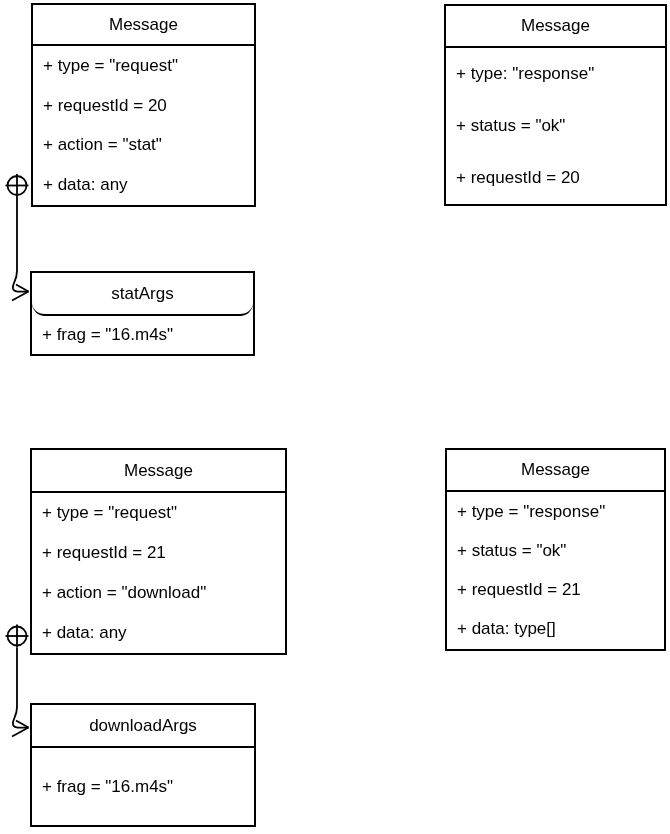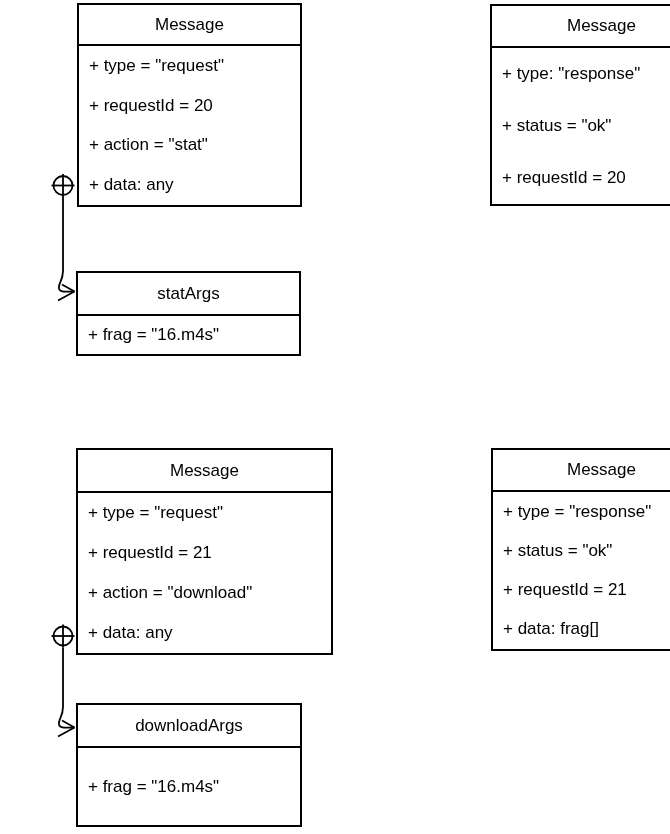--- a/index.html
+++ b/index.html
@@ -11,21 +11,20 @@
     height: 834px;
     position: relative;
     background: #ffffff;
     font-family: "Liberation Sans", sans-serif;
     color: #000000;
     overflow: hidden;
   }
   .canvas {
     position: absolute;
     inset: 0;
-    margin-left: 46px;
   }
   .uml-class {
     position: absolute;
     background: #ffffff;
     border: 2px solid #000000;
     box-sizing: border-box;
     display: flex;
     flex-direction: column;
     z-index: 2;
   }
@@ -104,21 +103,21 @@
   <div class="uml-class" style="left:444px; top:4px; width:223px; height:202px;">
     <div class="uml-title" style="height:40px;">Message</div>
     <div class="uml-fields">
       <div class="uml-field">+ type: "response"</div>
       <div class="uml-field">+ status = "ok"</div>
       <div class="uml-field">+ requestId = 20</div>
     </div>
   </div>
 
   <div class="uml-class" style="left:30px; top:271px; width:225px; height:85px;">
-    <div class="uml-title" style="height:41px;">statArgs</div>
+    <div class="uml-title" style="height:41px;border-radius:13px;">statArgs</div>
     <div class="uml-fields">
       <div class="uml-field">+ frag = "16.m4s"</div>
     </div>
   </div>
 
   <div class="uml-class" style="left:30px; top:448px; width:257px; height:207px;">
     <div class="uml-title" style="height:41px;">Message</div>
     <div class="uml-fields">
       <div class="uml-field">+ type = "request"</div>
       <div class="uml-field">+ requestId = 21</div>
@@ -126,21 +125,21 @@
       <div class="uml-field">+ data: any</div>
     </div>
   </div>
 
   <div class="uml-class" style="left:445px; top:448px; width:221px; height:203px;">
     <div class="uml-title" style="height:40px;">Message</div>
     <div class="uml-fields">
       <div class="uml-field">+ type = "response"</div>
       <div class="uml-field">+ status = "ok"</div>
       <div class="uml-field">+ requestId = 21</div>
-      <div class="uml-field">+ data: frag[]</div>
+      <div class="uml-field">+ data: type[]</div>
     </div>
   </div>
 
   <div class="uml-class" style="left:30px; top:703px; width:226px; height:124px;">
     <div class="uml-title" style="height:41px;">downloadArgs</div>
     <div class="uml-fields">
       <div class="uml-field">+ frag = "16.m4s"</div>
     </div>
   </div>
 

